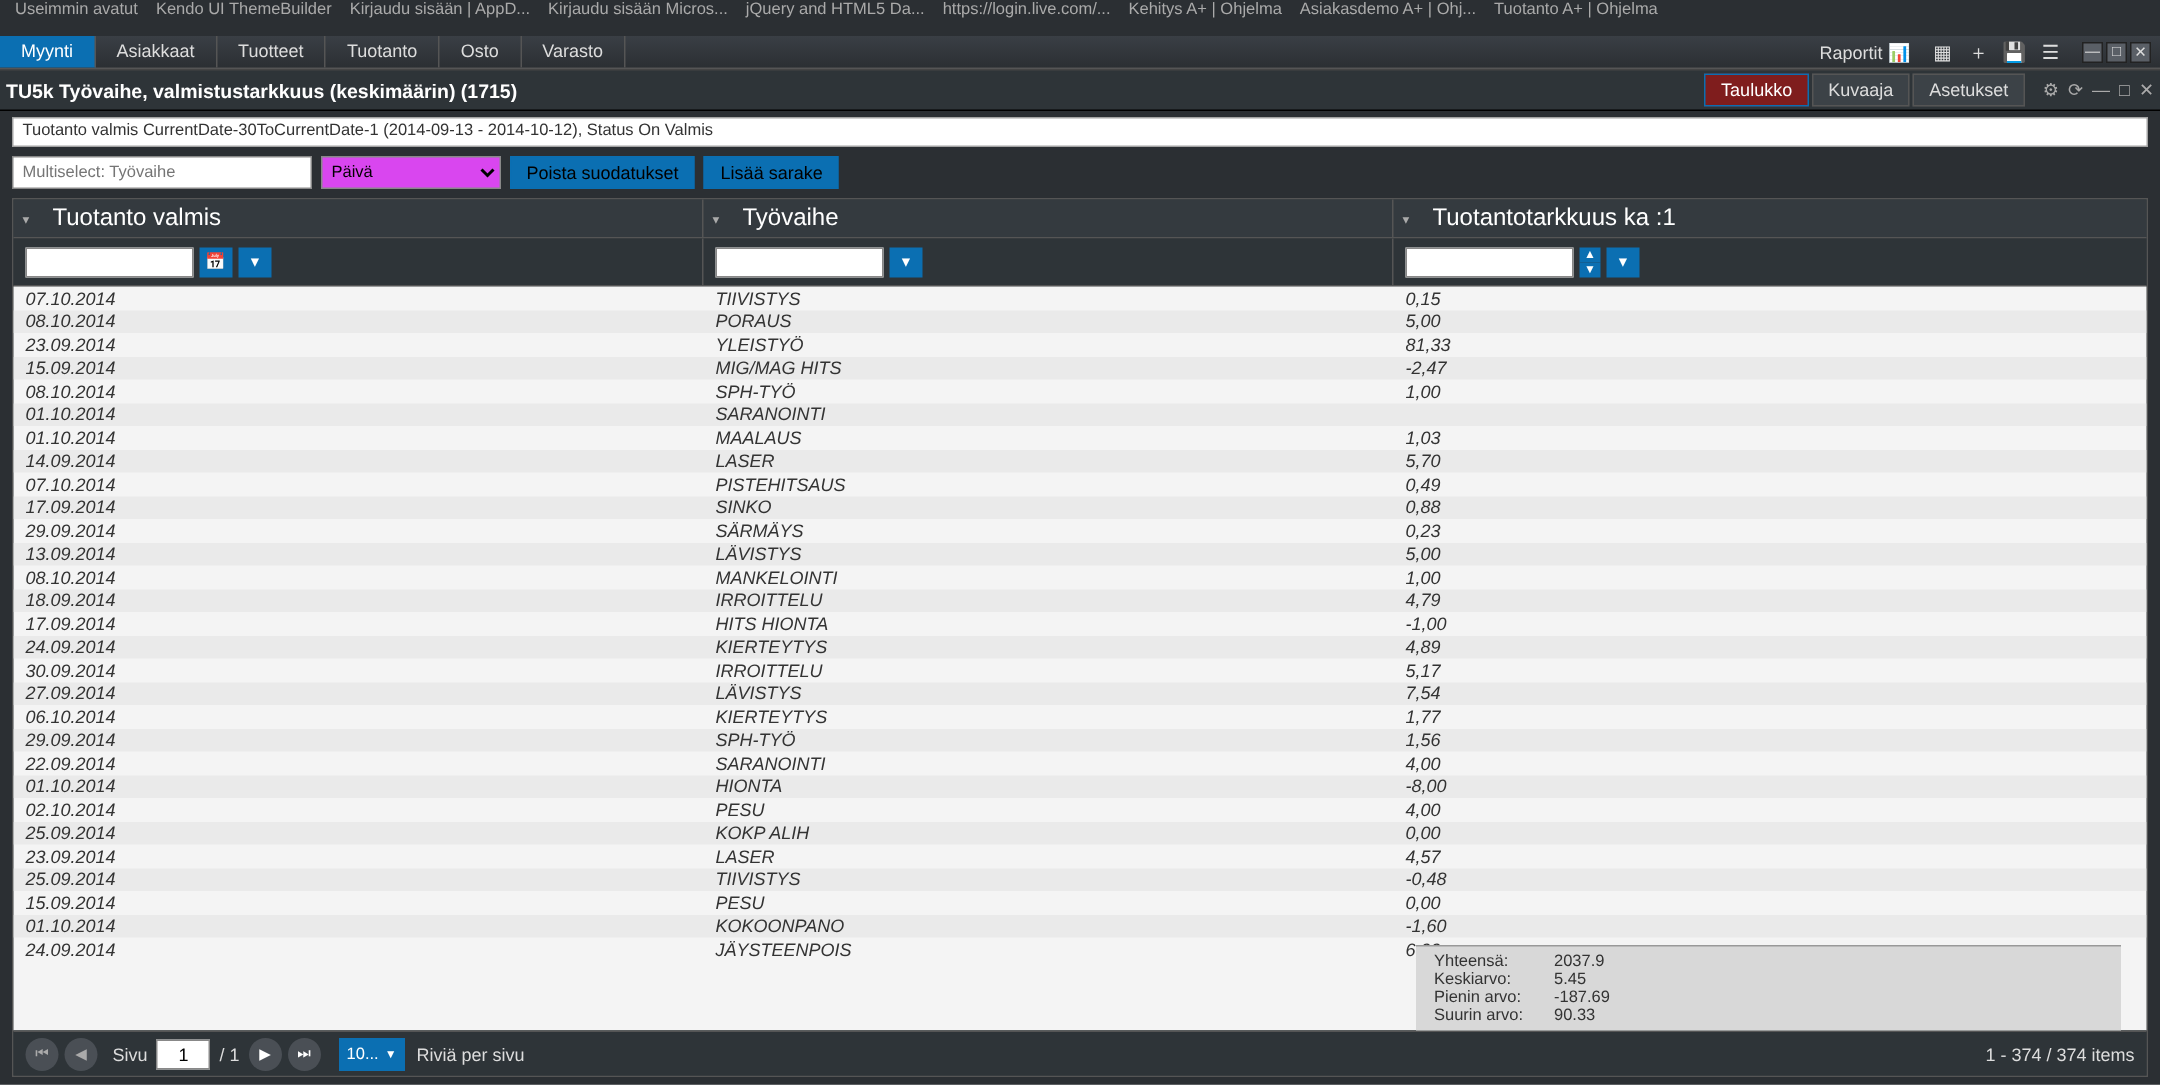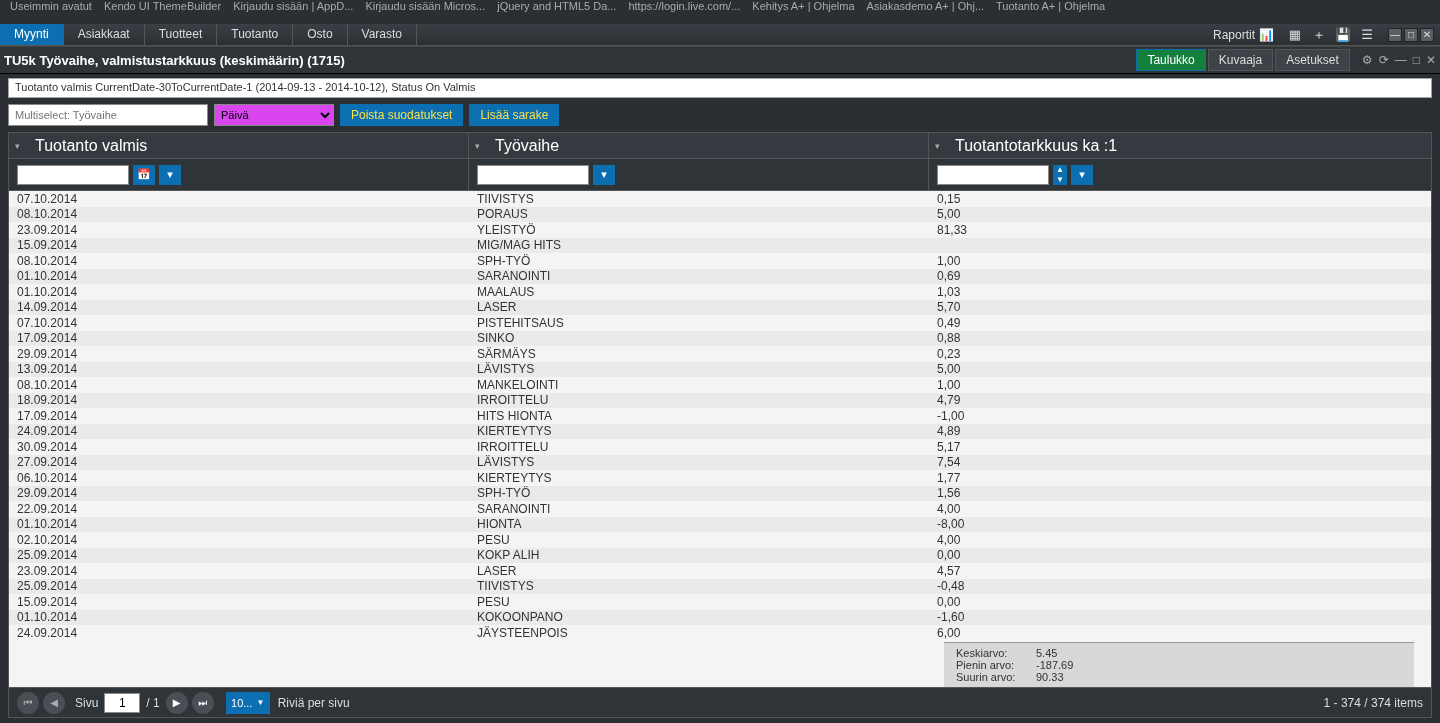--- a/index.html
+++ b/index.html
@@ -18,50 +18,50 @@
   .navright .btn-ico { width:18px; height:16px; display:flex; align-items:center; justify-content:center; color:#ddd; cursor:pointer; font-size:13px;}
   .navright .raportit { display:flex; align-items:center; gap:4px; padding:0 6px;}
   .winctrl { display:flex; gap:2px; margin-left:6px;}
   .winctrl span { width:14px; height:14px; background:#5a5f66; border:1px solid #222; display:flex; align-items:center; justify-content:center; font-size:10px; cursor:pointer; color:#ddd;}
 
   
   .titlebar { height: 28px; background: #2e3438; color:#fff; display:flex; align-items:center; padding:0 4px; border-top:1px solid #444; border-bottom:1px solid #000;}
   .titlebar .title { font-weight:bold; font-size:13px; }
   .titlebar .right { margin-left:auto; display:flex; align-items:center; gap:2px;}
   .viewbtn { padding:3px 10px; color:#ddd; border:1px solid #555; background:#3c4247; cursor:pointer; font-size:12px;}
-  .viewbtn.active { background:#15803d; border-color:#0b6fb2; color:#fff;}
+  .viewbtn.active { background:#7f1d1d; border-color:#0b6fb2; color:#fff;}
   .titlebar .icons { display:flex; gap:6px; margin-left:10px; color:#aaa;}
   .titlebar .icons span { cursor:pointer; font-size:12px;}
 
   
   .filterdesc { margin:4px 8px 0 8px; height:20px; background:#fff; border:1px solid #a3a3a3; padding:2px 6px; font-size:11px; color:#333;}
 
   
   .controls { display:flex; gap:6px; padding:6px 8px 6px 8px; align-items:flex-start;}
   .multisel { width:200px; height:22px; background:#fff; border:1px solid #888; padding:2px 6px; font-size:11px; color:#555;}
   .ddl { width:120px; height:22px; background:#d946ef; border:1px solid #888; font-size:11px; padding:1px 2px;}
-  .btn-blue { background:#0b6fb2; color:#fde047; border:1px solid #0b6fb2; padding:3px 10px; cursor:pointer; font-size:12px;}
+  .btn-blue { background:#0b6fb2; color:#000000; border:1px solid #0b6fb2; padding:3px 10px; cursor:pointer; font-size:12px;}
 
   
   .grid { margin:0 8px; border:1px solid #555; background:#2e3438; display:flex; flex-direction:column; height:586px; position:relative;}
   .ghead { display:flex; height:26px; background:#343a3f; color:#fff; border-bottom:1px solid #555;}
   .gcol { display:flex; align-items:center; padding:0 8px; border-right:1px solid #555; position:relative;}
   .gcol .chev { position:absolute; left:6px; font-size:9px; color:#aaa;}
   .gcol .lbl { margin-left:18px; font-size:16px;}
   .c1 { width:460px;} .c2 { width:460px;} .c3 { flex:1; border-right:none;}
 
   .gfilterrow { display:flex; height:32px; background:#2e3438; border-bottom:1px solid #555;}
   .gfcell { display:flex; align-items:center; gap:4px; padding:4px 8px; border-right:1px solid #555;}
   .gfcell input { width:112px; height:20px; border:1px solid #888; background:#fff; font-size:11px; padding:0 4px;}
   .iconbtn { width:22px; height:20px; background:#0b6fb2; color:#fff; display:flex; align-items:center; justify-content:center; cursor:pointer; font-size:11px;}
   .spinbtns { display:flex; flex-direction:column;}
   .spinbtns div { width:14px; height:10px; background:#0b6fb2; color:#fff; font-size:8px; display:flex; align-items:center; justify-content:center; cursor:pointer;}
 
   .gbody { flex:1; overflow-y:scroll; background:#f4f4f4;}
-  .grow { display:flex; height:15.5px; font-size:12px; color:#333;}
+  .grow { display:flex; height:15.5px; font-size:12px; color:#333;font-style:italic;}
   .grow:nth-child(even) { background:#eaeaea;}
   .gcell { padding:0 8px; display:flex; align-items:center; border-right:1px solid transparent;}
   .gcell.c1 { width:460px;} .gcell.c2 { width:460px;} .gcell.c3 { flex:1;}
 
   
   .gbody::-webkit-scrollbar { width:16px; }
   .gbody::-webkit-scrollbar-track { background:#e8e8e8; }
   .gbody::-webkit-scrollbar-thumb { background:#b8b8b8; border:1px solid #999;}
 
   
@@ -196,30 +196,30 @@
         <div class="gcell c3">5,00</div>
       </div>
       <div class="grow">
         <div class="gcell c1">23.09.2014</div>
         <div class="gcell c2">YLEISTYÖ</div>
         <div class="gcell c3">81,33</div>
       </div>
       <div class="grow">
         <div class="gcell c1">15.09.2014</div>
         <div class="gcell c2">MIG/MAG HITS</div>
+        <div class="gcell c3">-2,47</div>
       </div>
       <div class="grow">
         <div class="gcell c1">08.10.2014</div>
         <div class="gcell c2">SPH-TYÖ</div>
         <div class="gcell c3">1,00</div>
       </div>
       <div class="grow">
         <div class="gcell c1">01.10.2014</div>
         <div class="gcell c2">SARANOINTI</div>
-        <div class="gcell c3">0,69</div>
       </div>
       <div class="grow">
         <div class="gcell c1">01.10.2014</div>
         <div class="gcell c2">MAALAUS</div>
         <div class="gcell c3">1,03</div>
       </div>
       <div class="grow">
         <div class="gcell c1">14.09.2014</div>
         <div class="gcell c2">LASER</div>
         <div class="gcell c3">5,70</div>
@@ -325,20 +325,24 @@
         <div class="gcell c3">-1,60</div>
       </div>
       <div class="grow">
         <div class="gcell c1">24.09.2014</div>
         <div class="gcell c2">JÄYSTEENPOIS</div>
         <div class="gcell c3">6,00</div>
       </div>
     </div>
 
   <div class="gsummary">
+    <div class="srow">
+        <span class="slabel">Yhteensä:</span>
+        <span class="sval">2037.9</span>
+      </div>
     <div class="srow">
         <span class="slabel">Keskiarvo:</span>
         <span class="sval">5.45</span>
       </div>
     <div class="srow">
         <span class="slabel">Pienin arvo:</span>
         <span class="sval">-187.69</span>
       </div>
     <div class="srow">
         <span class="slabel">Suurin arvo:</span>

